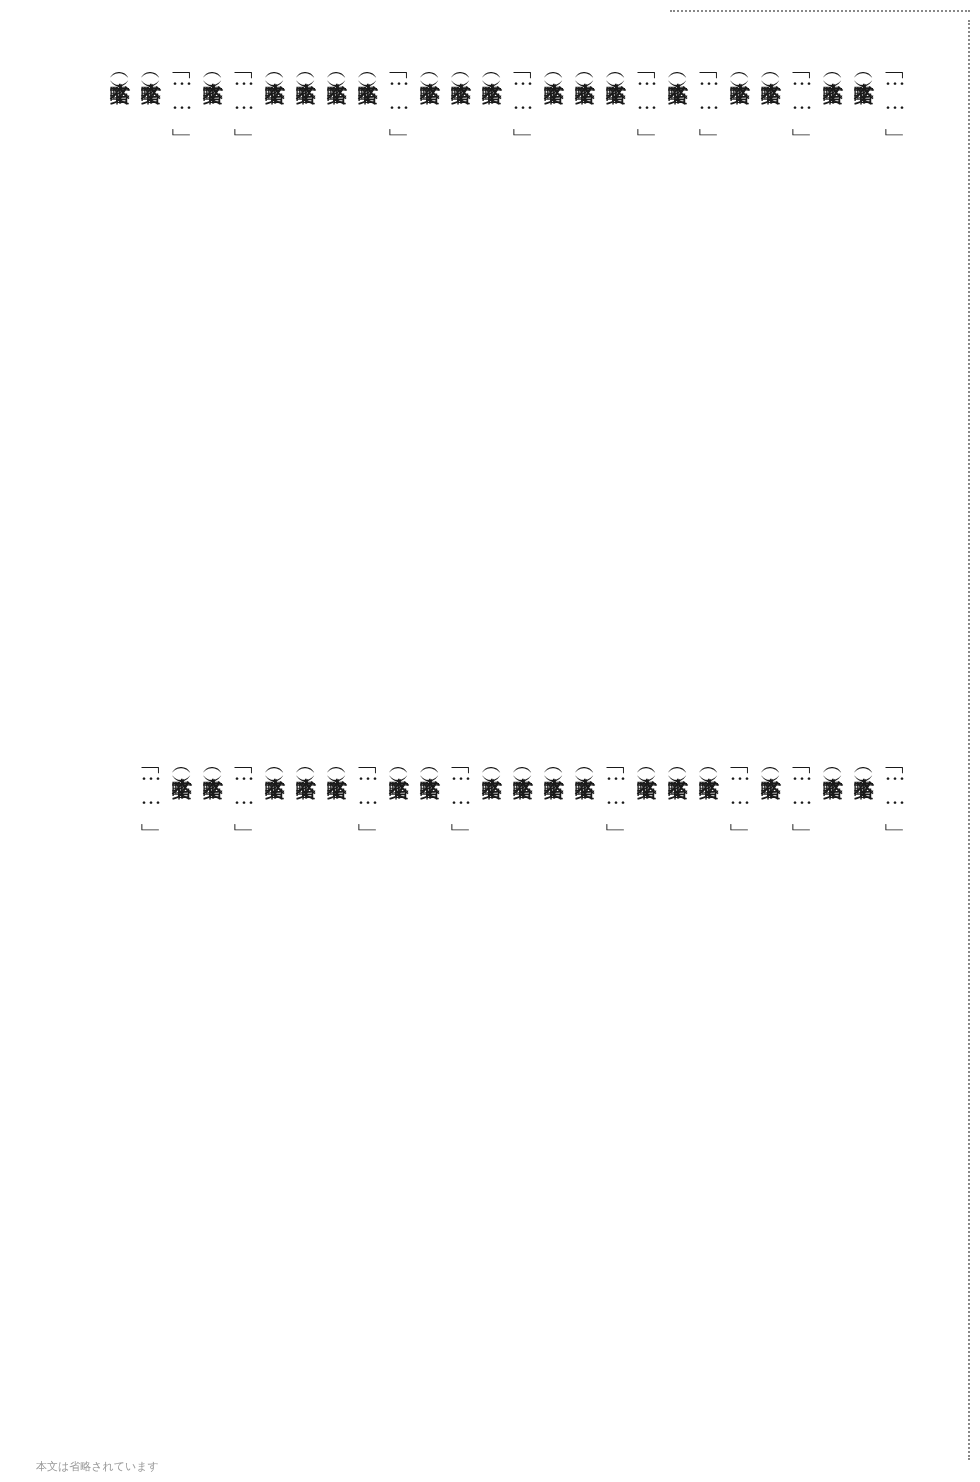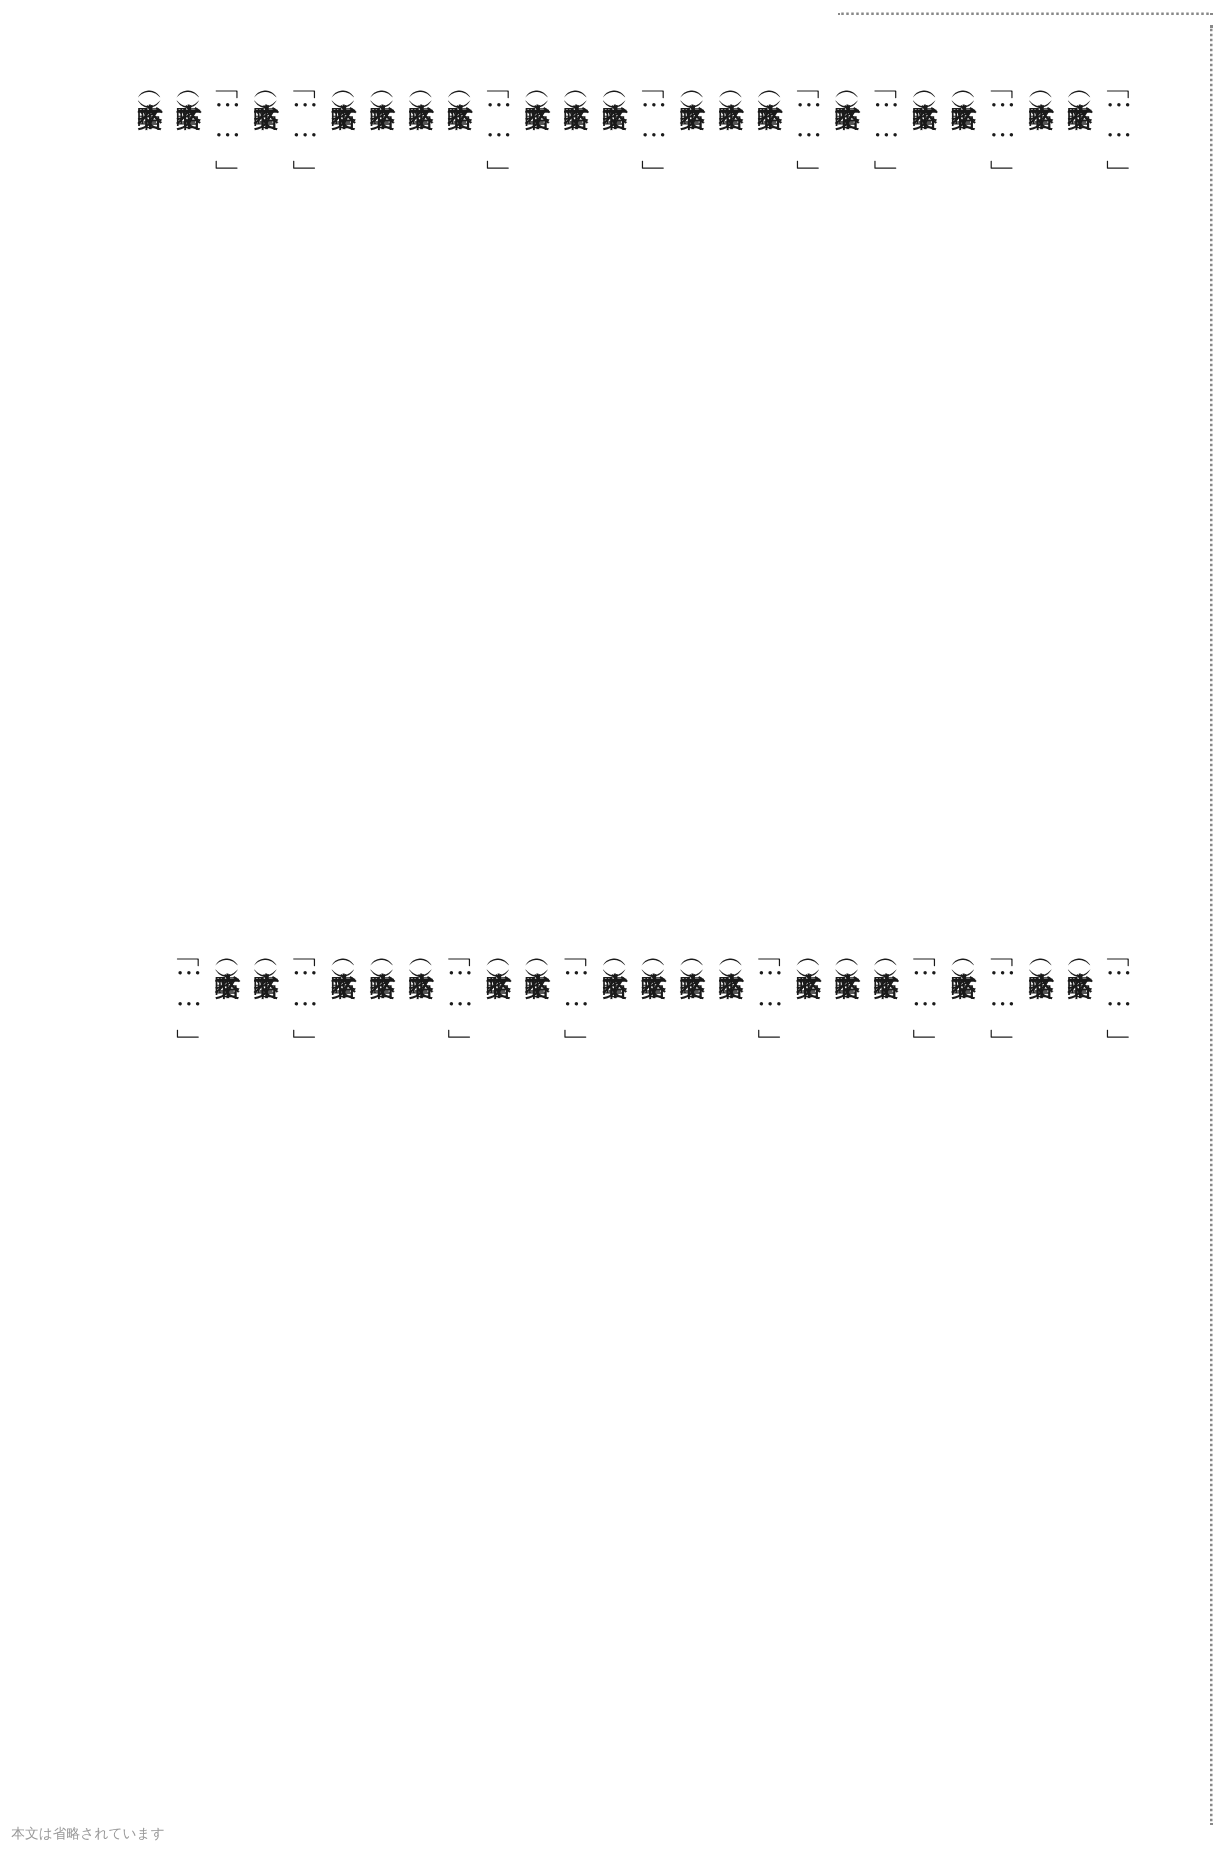--- a/index.html
+++ b/index.html
@@ -17,21 +17,21 @@
       border-top: 2px dotted #888;
     }
     .block {
       position: absolute; writing-mode: vertical-rl; text-orientation: upright;
       font-size: 21px; line-height: 31px; letter-spacing: 0.5px;
     }
     .block.top { top: 65px; right: 70px; height: 680px; width: 840px; }
     .block.bottom { top: 760px; right: 70px; height: 680px; width: 840px; }
     .line { display: block; }
     .placeholder-note {
-      position: absolute; bottom: 8px; left: 9px; font-size: 11px; color: #999;
+      position: absolute; bottom: 8px; left: 36px; font-size: 11px; color: #999;
       font-family: Liberation Mono, monospace;
     }
   </style>
 </head>
 <body>
 
 <div class="border-top"></div>
 <div class="border-right"></div>
 
 <div class="block top" id="top">

